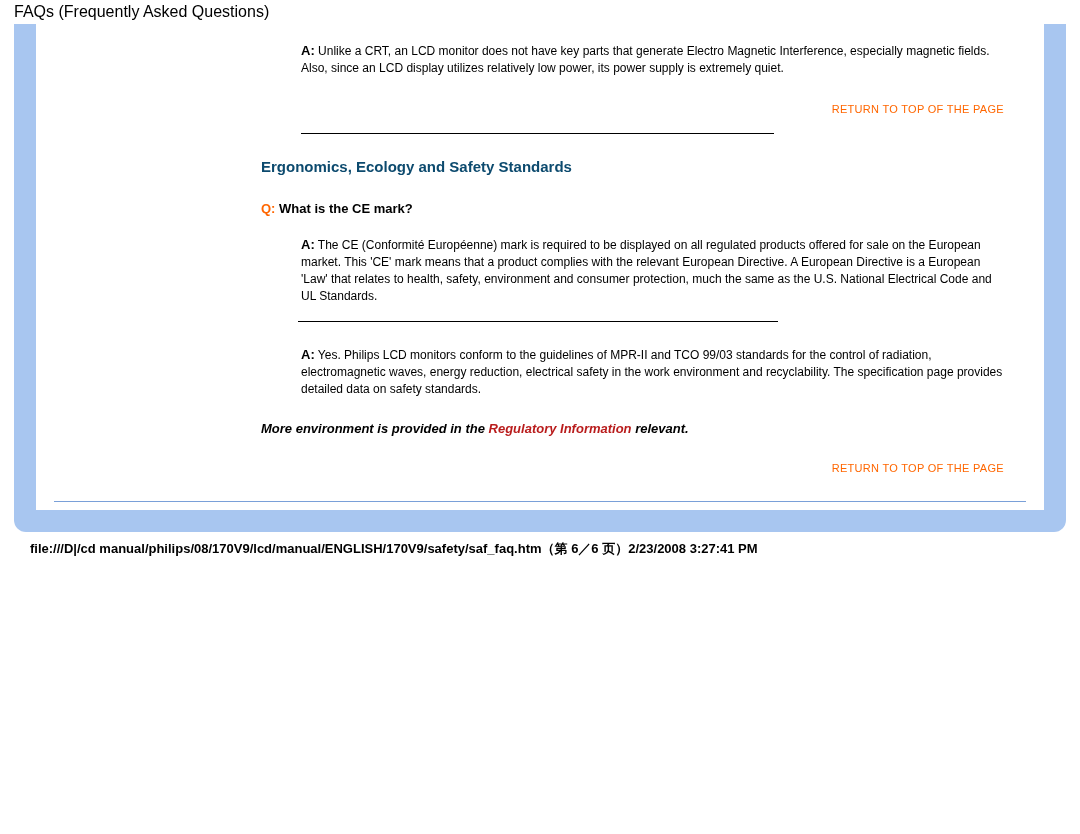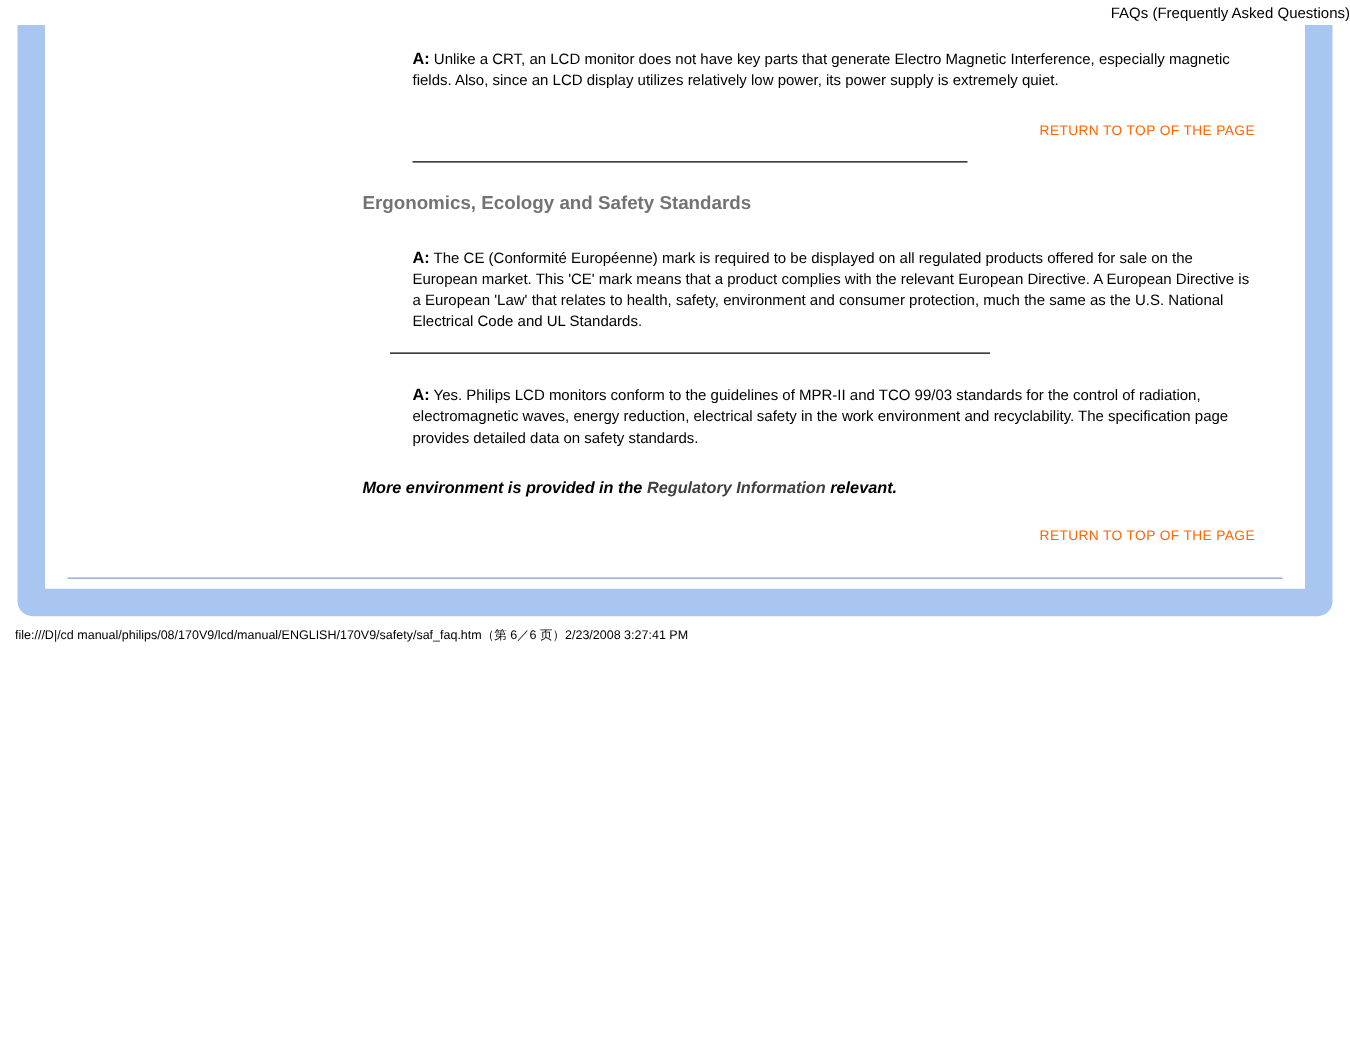--- a/index.html
+++ b/index.html
@@ -5,38 +5,37 @@
   html, body {
     margin: 0;
     padding: 0;
     width: 1080px;
     height: 834px;
     font-family: Arial, Helvetica, sans-serif;
     background: #ffffff;
     overflow: hidden;
   }
   .header-line {
-    font-size: 12px;
+    font-size: 16px;
     padding: 3px 0 3px 14px;
     color: #000;
-    text-align: right;
   }
   .blue-frame {
     background: #a8c6f0;
     margin: 0 14px 0 14px;
     border-radius: 0 0 12px 12px;
     padding: 0 22px 22px 22px;
     box-sizing: border-box;
     width: 1052px;
   }
   .white-panel {
     background: #ffffff;
     width: 100%;
     box-sizing: border-box;
-    padding: 18px 40px 18px 64px;
+    padding: 18px 40px 18px 35px;
     position: relative;
   }
   .white-panel::after {
     content: "";
     position: absolute;
     left: 18px;
     right: 18px;
     bottom: 8px;
     height: 1px;
     background: #7aa0d8;
@@ -65,21 +64,21 @@
     border-top: 1px solid #000;
     margin: 10px 230px 24px 230px;
   }
   .hr-line-short {
     border: none;
     border-top: 1px solid #000;
     margin: 10px auto 24px auto;
     width: 480px;
   }
   .section-title {
-    color: #737373;
+    color: #0c4a6e;
     font-weight: bold;
     font-size: 15px;
     margin: 0 0 26px 190px;
   }
   .q-line {
     margin: 0 0 20px 190px;
     font-size: 13px;
     font-weight: bold;
     color: #000;
   }
@@ -87,46 +86,50 @@
     color: #ff6600;
   }
   .more-info {
     margin: 24px 0 0 190px;
     font-style: italic;
     font-weight: bold;
     font-size: 13px;
     color: #000;
   }
   .reg-link {
-    color: #404040;
+    color: #b91c1c;
   }
   .footer-line {
-    font-size: 10px;
-    padding: 8px 0 0 12px;
+    font-size: 13px;
+    padding: 8px 0 0 30px;
     color: #000;
+    font-weight: bold;
   }
 </style>
 </head>
 <body>
 
 <div class="header-line">FAQs (Frequently Asked Questions)</div>
 
 <div class="blue-frame">
   <div class="white-panel">
 
     <div class="answer-block">
       <span class="a-label">A:</span><span> Unlike a CRT, an LCD monitor does not have key parts that generate Electro Magnetic Interference, especially magnetic fields. Also, since an LCD display utilizes relatively low power, its power supply is extremely quiet.</span>
     </div>
 
     <div class="return-link">RETURN TO TOP OF THE PAGE</div>
 
     <hr class="hr-line">
 
     <div class="section-title">Ergonomics, Ecology and Safety Standards</div>
 
+    <div class="q-line">
+      <span class="q-prefix">Q:</span><span> What is the CE mark?</span>
+    </div>
 
     <div class="answer-block">
       <span class="a-label">A:</span><span> The CE (Conformité Européenne) mark is required to be displayed on all regulated products offered for sale on the European market. This 'CE' mark means that a product complies with the relevant European Directive. A European Directive is a European 'Law' that relates to health, safety, environment and consumer protection, much the same as the U.S. National Electrical Code and UL Standards.</span>
     </div>
 
     <hr class="hr-line-short">
 
 
     <div class="answer-block">
       <span class="a-label">A:</span><span> Yes. Philips LCD monitors conform to the guidelines of MPR-II and TCO 99/03 standards for the control of radiation, electromagnetic waves, energy reduction, electrical safety in the work environment and recyclability. The specification page provides detailed data on safety standards.</span>

